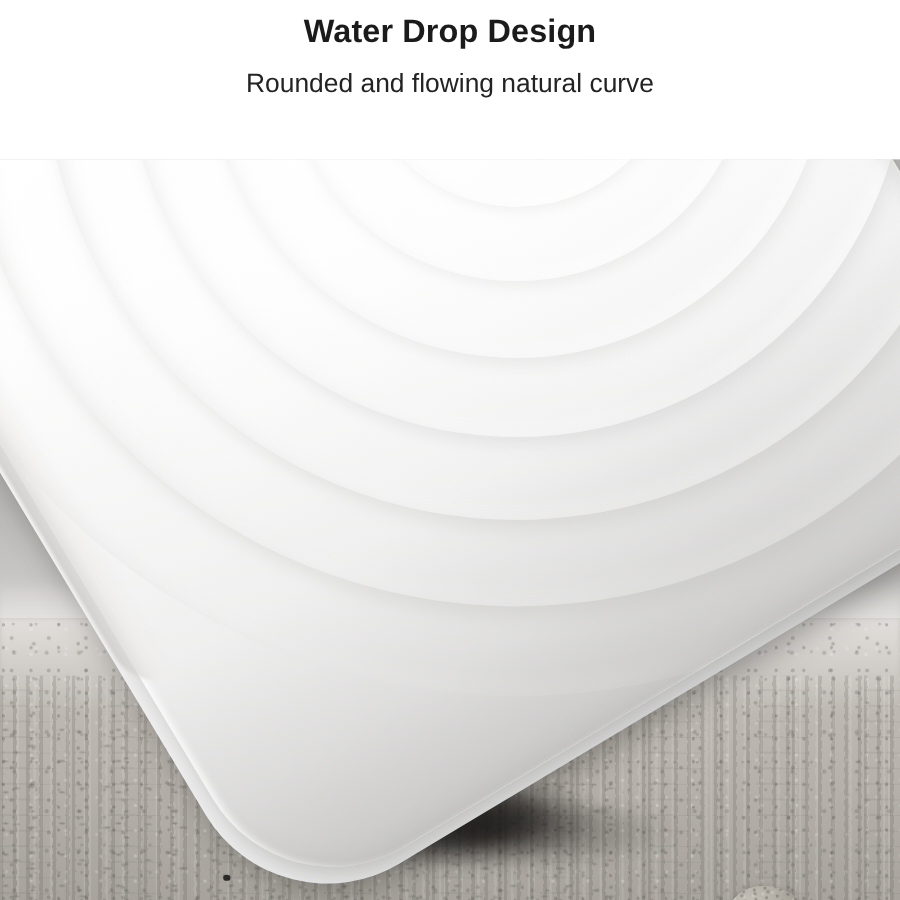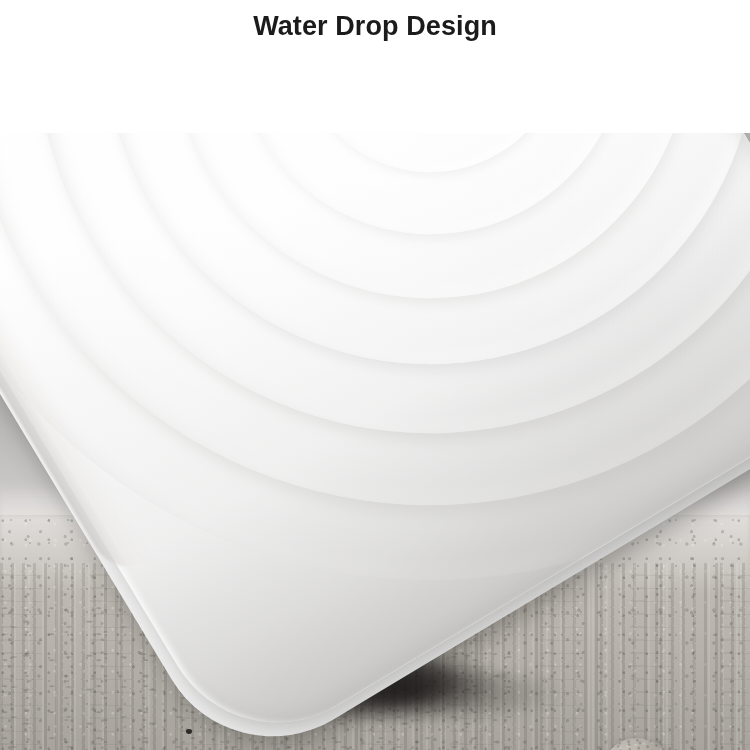--- a/index.html
+++ b/index.html
@@ -342,20 +342,21 @@
     filter:blur(1.2px);
   }
 </style>
 </head>
 <body>
 
 <div class="shot">
 
   <div class="header">
     <div class="title">Water Drop Design</div>
+    <div class="sub1">Rounded and flowing natural curve</div>
   </div>
 
   <div class="photo">
 
     <div class="sky"></div>
     <div class="sky-vignette"></div>
     <div class="horizon"></div>
 
     <div class="ground"></div>
     <div class="ground-haze"></div>

